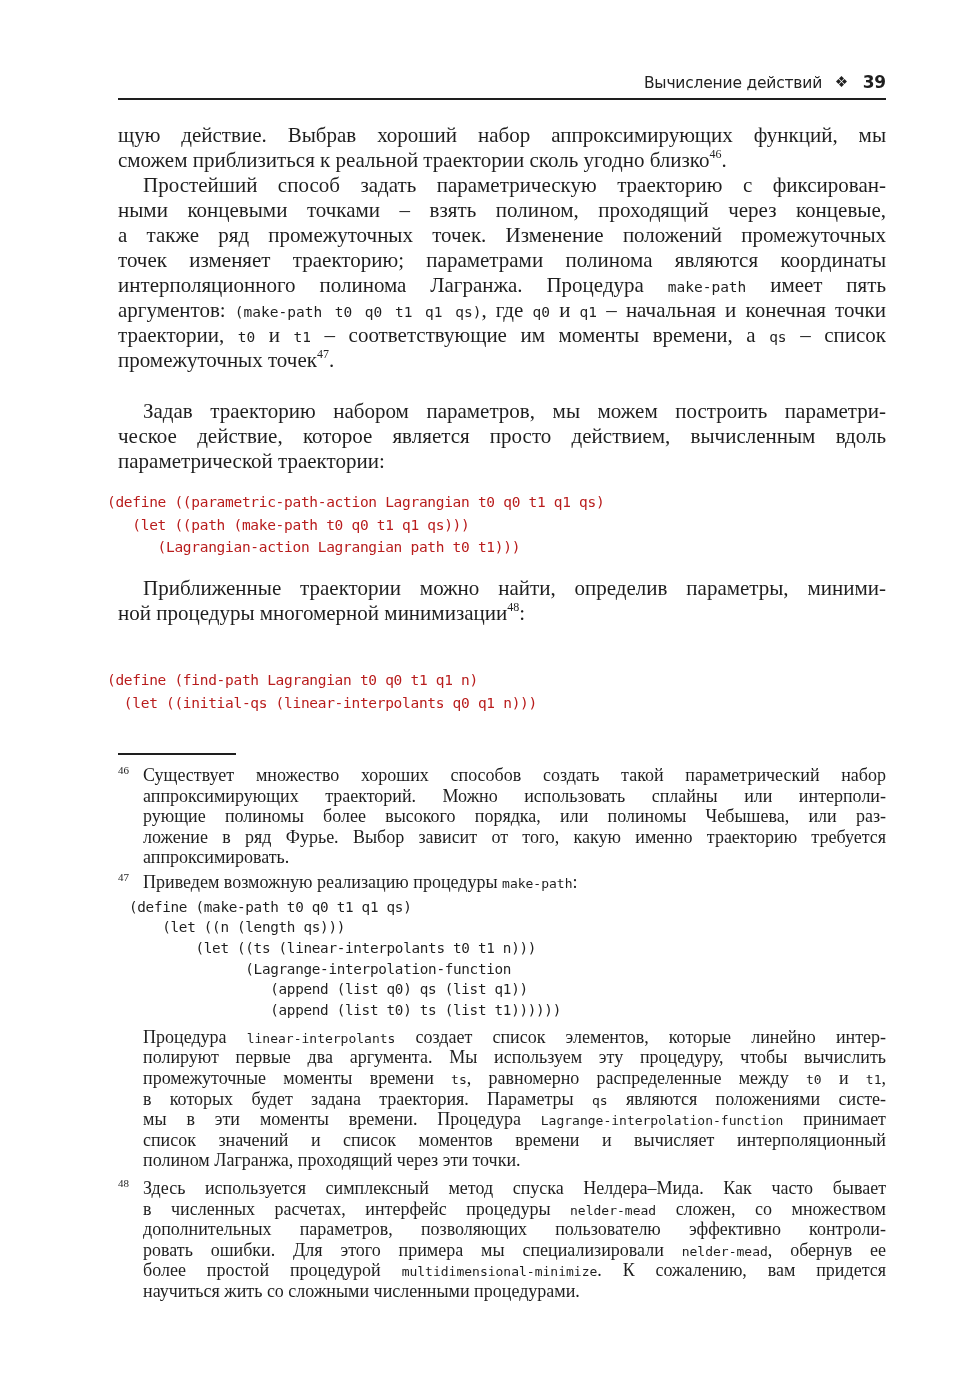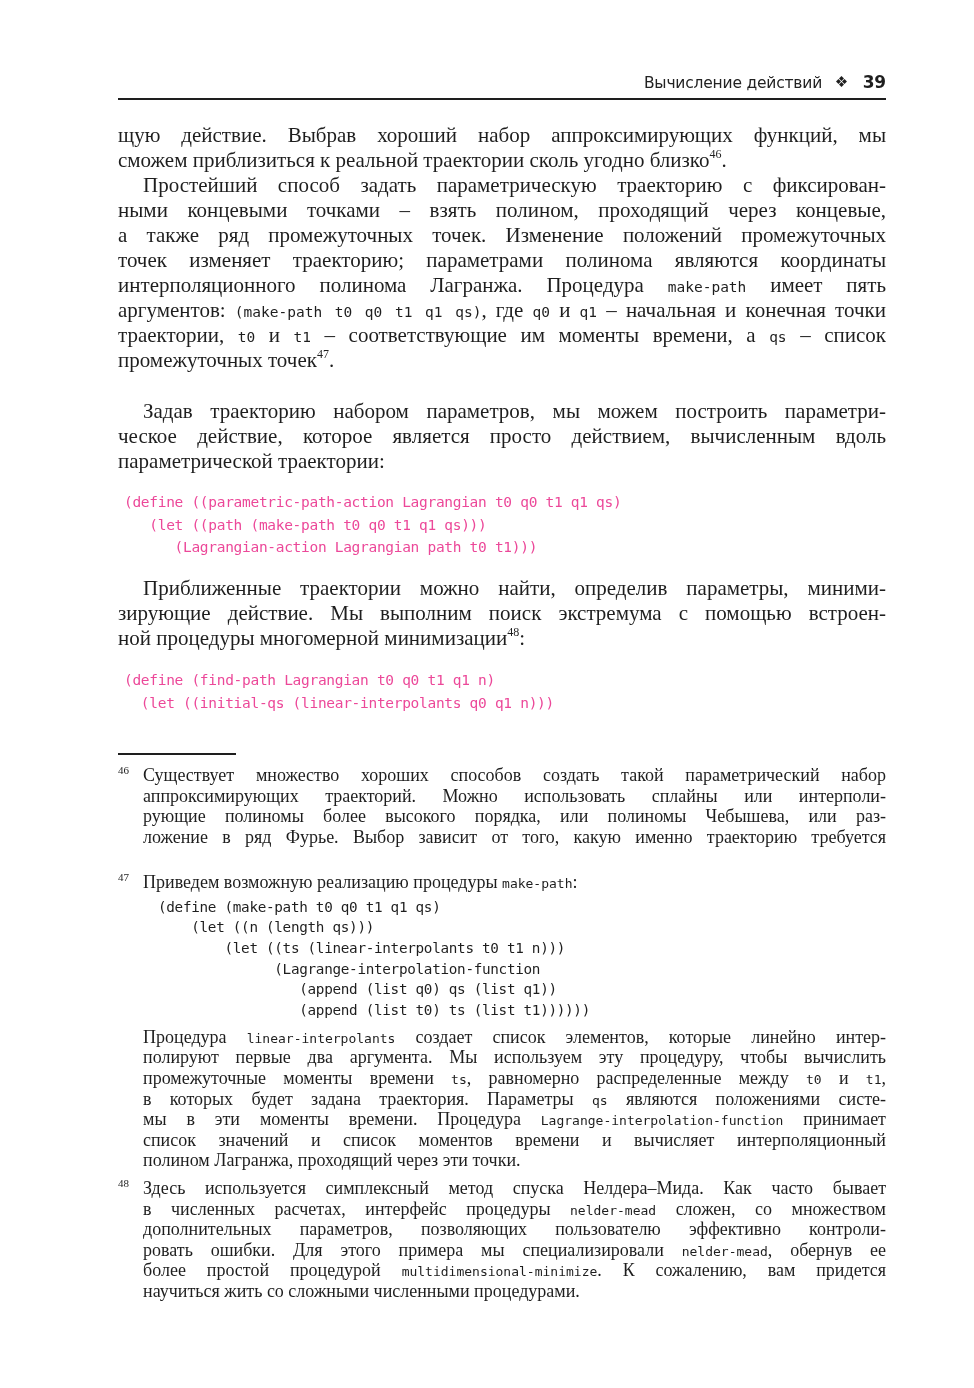--- a/index.html
+++ b/index.html
@@ -11,30 +11,30 @@
   .header-page { font-weight: bold; font-size: 17px; }
 
   .body-text { position: absolute; left: 118px; width: 768px; font-family: "Liberation Serif", serif; font-size: 21px; line-height: 25px; }
   .line { display: block; white-space: nowrap; text-align: justify; text-align-last: justify; height: 25px; }
   .line.last { text-align-last: left; }
   .indent { padding-left: 25px; }
   .line.indent { padding-left: 25px; }
   sup { font-size: 12px; line-height: 0; position: relative; top: -1px; vertical-align: super; }
   code, .code { font-family: "DejaVu Sans Mono", monospace; font-size: 14.5px; }
 
-  .code-block { position: absolute; left: 124px; font-family: "DejaVu Sans Mono", monospace; font-size: 14.5px; line-height: 22.5px; white-space: pre; color: #ec4899; letter-spacing: -0.3px; }
+  .code-block { position: absolute; left: 107px; font-family: "DejaVu Sans Mono", monospace; font-size: 14.5px; line-height: 22.5px; white-space: pre; color: #b91c1c; letter-spacing: -0.3px; }
 
   .fn-rule { position: absolute; left: 118px; top: 753px; width: 118px; border-top: 2px solid #1e1e1e; }
 
   .fn { position: absolute; left: 118px; width: 768px; font-family: "Liberation Serif", serif; font-size: 18px; line-height: 20.6px; }
   .fn .num { position: absolute; left: 0; top: 0; font-size: 11px; line-height: 11px; }
   .fn .fn-body { margin-left: 25px; }
   .fn .line { height: 20.6px; }
   .fn code { font-size: 13px; }
-  .fn-code { margin-left: 40px; font-family: "DejaVu Sans Mono", monospace; font-size: 14.3px; line-height: 20.7px; white-space: pre; letter-spacing: -0.3px; padding: 4px 0 6px 0; }
+  .fn-code { margin-left: 11px; font-family: "DejaVu Sans Mono", monospace; font-size: 14.3px; line-height: 20.7px; white-space: pre; letter-spacing: -0.3px; padding: 4px 0 6px 0; }
 </style>
 </head>
 <body>
 
 <div class="header">
   <div class="header-right">
     <span class="header-title">Вычисление действий</span>
     <span class="header-orn">❖</span>
     <span class="header-page">39</span>
   </div>
@@ -59,35 +59,35 @@
 <div class="body-text" style="top:399px;">
   <span class="line indent">Задав траекторию набором параметров, мы можем построить параметри-</span>
   <span class="line">ческое действие, которое является просто действием, вычисленным вдоль</span>
   <span class="line last">параметрической траектории:</span>
 </div>
 
 <div class="code-block" style="top:491px;"><div>(define ((parametric-path-action Lagrangian t0 q0 t1 q1 qs)</div><div>   (let ((path (make-path t0 q0 t1 q1 qs)))</div><div>      (Lagrangian-action Lagrangian path t0 t1)))</div></div>
 
 <div class="body-text" style="top:576px;">
   <span class="line indent">Приближенные траектории можно найти, определив параметры, миними-</span>
-  <span class="line">зирующие действие. Мы выполним поиск экстремума с помощью встроен-</span>
   <span class="line last"><span>ной процедуры многомерной минимизации</span><sup>48</sup><span>:</span></span>
 </div>
 
 <div class="code-block" style="top:669px;"><div>(define (find-path Lagrangian t0 q0 t1 q1 n)</div><div>  (let ((initial-qs (linear-interpolants q0 q1 n)))</div></div>
 
 <div class="fn-rule"></div>
 
 <div class="fn" style="top:765px;">
   <span class="num">46</span>
   <div class="fn-body">
     <span class="line">Существует множество хороших способов создать такой параметрический набор</span>
     <span class="line">аппроксимирующих траекторий. Можно использовать сплайны или интерполи-</span>
     <span class="line">рующие полиномы более высокого порядка, или полиномы Чебышева, или раз-</span>
     <span class="line">ложение в ряд Фурье. Выбор зависит от того, какую именно траекторию требуется</span>
+    <span class="line last">аппроксимировать.</span>
   </div>
 </div>
 
 <div class="fn" style="top:872px;">
   <span class="num">47</span>
   <div class="fn-body">
     <span class="line last"><span>Приведем возможную реализацию процедуры </span><code>make-path</code><span>:</span></span>
   </div>
   <div class="fn-code"><div>(define (make-path t0 q0 t1 q1 qs)</div><div>    (let ((n (length qs)))</div><div>        (let ((ts (linear-interpolants t0 t1 n)))</div><div>              (Lagrange-interpolation-function</div><div>                 (append (list q0) qs (list q1))</div><div>                 (append (list t0) ts (list t1))))))</div></div>
   <div class="fn-body">

